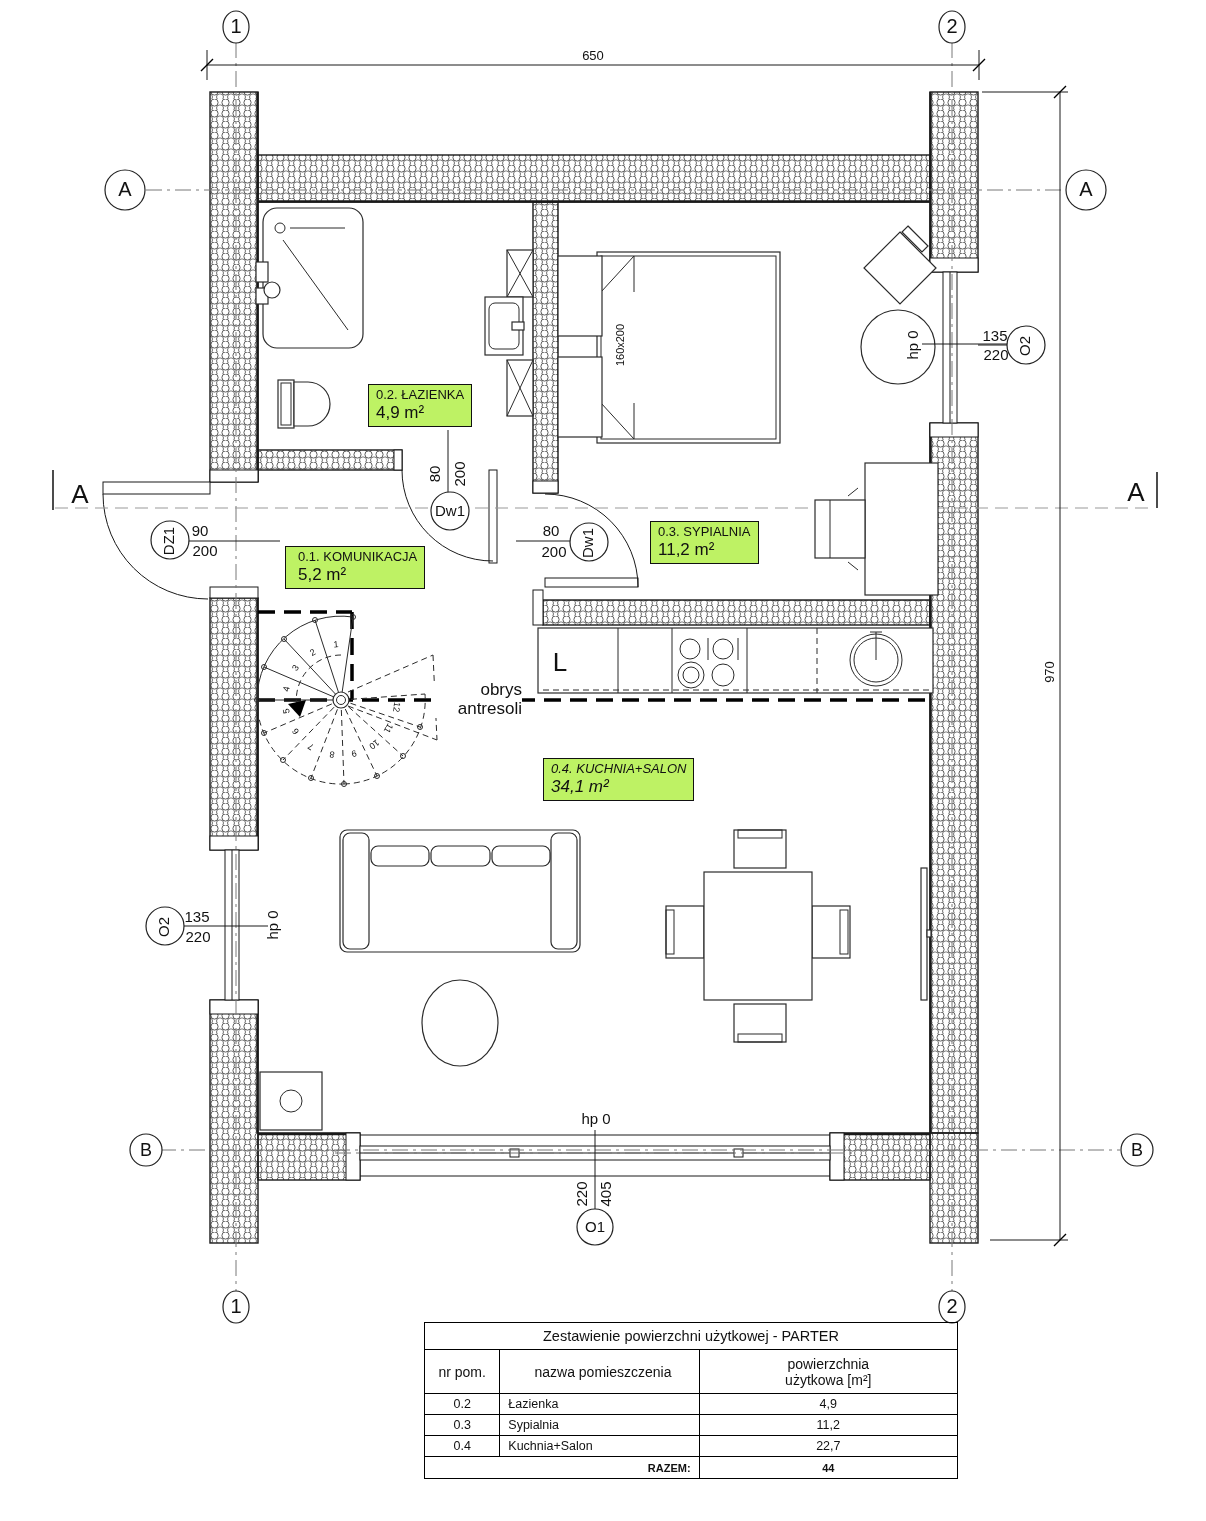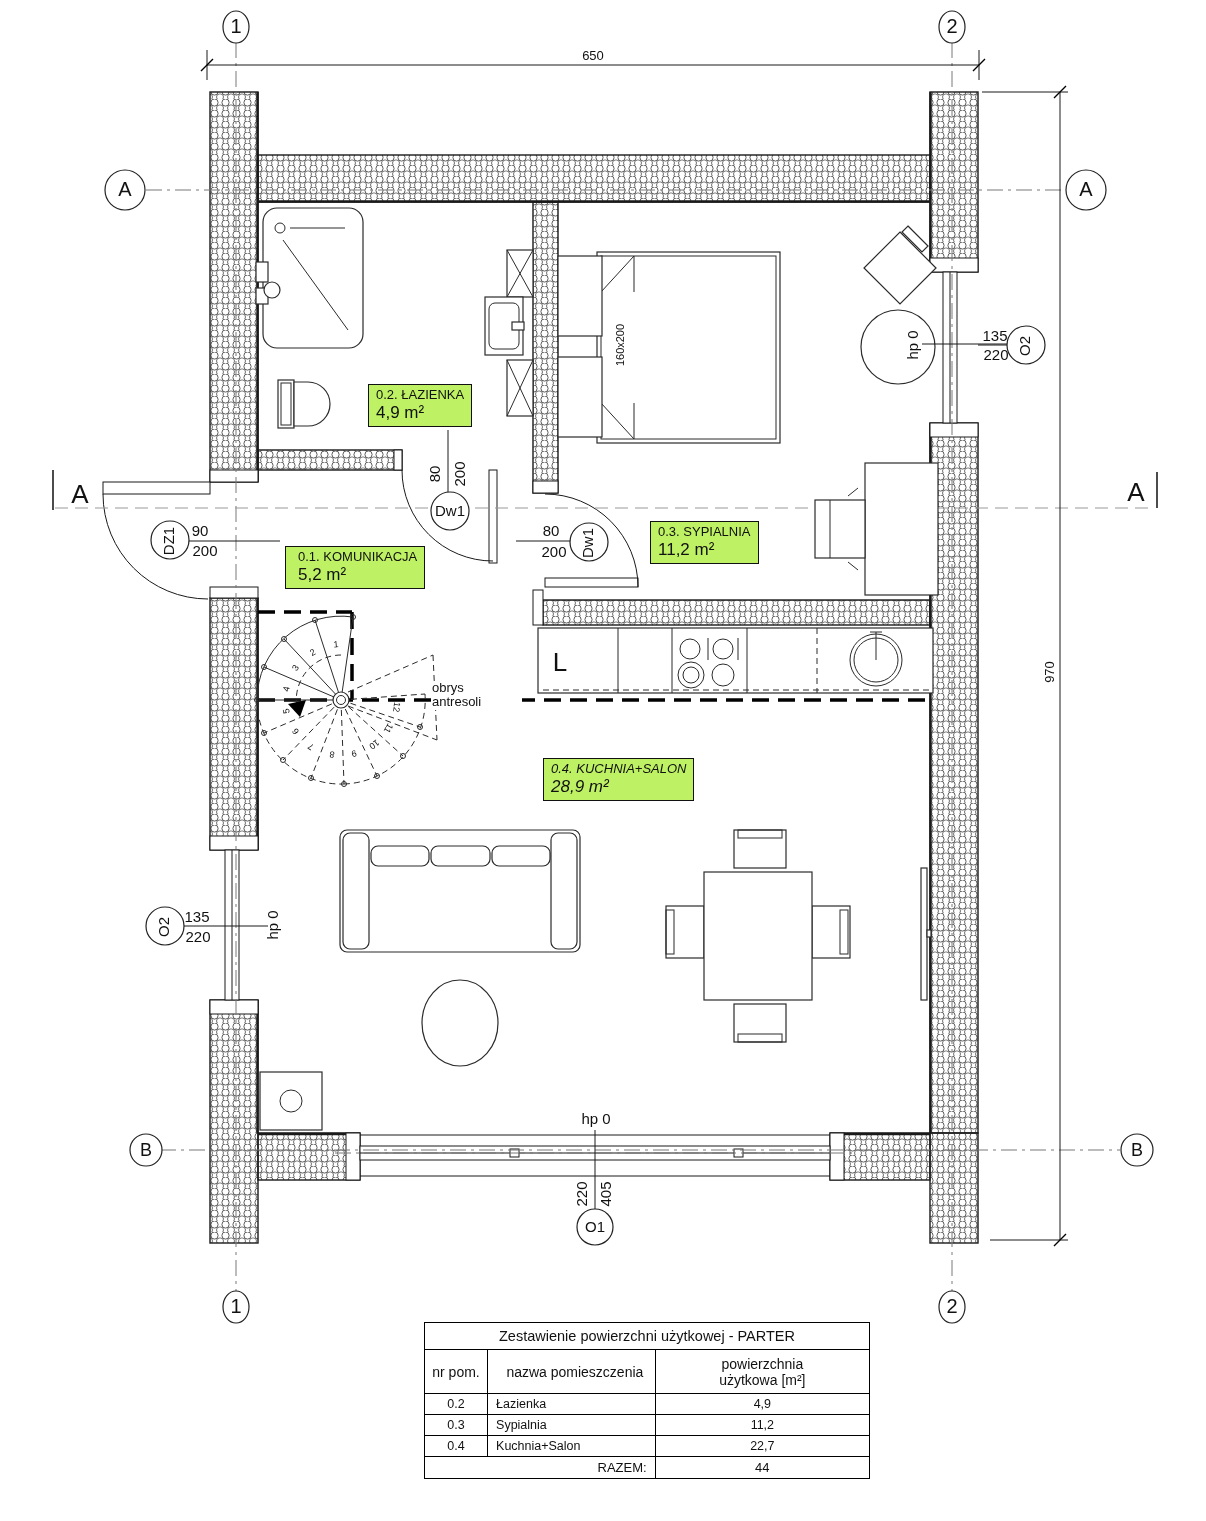--- a/index.html
+++ b/index.html
@@ -19,32 +19,32 @@
   .acirc{fill:#fff;stroke:#222;stroke-width:1.2;}
   .tick{stroke:#000;stroke-width:1.4;}
   text{font-family:"Liberation Sans",sans-serif;fill:#111;}
   .t9{font-size:9px;}  .t11{font-size:11px;}  .t13{font-size:13px;}
   .t15{font-size:15px;} .t18{font-size:18px;}
   .t20{font-size:20px;} .t26{font-size:26px;}
   .mid{text-anchor:middle;dominant-baseline:middle;}
   .roomlbl{position:absolute;background:#bef264;border:1px solid #111;padding:3px 7px 4px 7px;line-height:1.15;}
   .roomlbl .rt{font-size:13px;white-space:nowrap;}
   .roomlbl .ra{font-size:17px;white-space:nowrap;}
-  .mezlbl{position:absolute;left:432px;top:681px;width:90px;background:#fff;text-align:left;
-          font-size:13px;line-height:1.1;}
-  #areatable{position:absolute;left:424px;top:1322px;width:446px;border-collapse:collapse;}
+  .mezlbl{position:absolute;left:432px;top:681px;width:90px;background:#fff;text-align:right;
+          font-size:17px;line-height:1.1;}
+  #areatable{position:absolute;left:424px;top:1322px;width:534px;border-collapse:collapse;}
   #areatable td,#areatable th{border:1.2px solid #000;font-weight:normal;}
   #areatable{border:1.6px solid #000;}
   #areatable .title{height:24px;text-align:center;font-size:14.5px;}
   #areatable .hdr{height:44px;text-align:center;font-size:14px;}
   #areatable .dr td{height:18px;font-size:12.5px;}
   #areatable .c1{width:62px;text-align:center;}
   #areatable .c2{width:162px;text-align:left;padding-left:8px;}
   #areatable .c3{width:220px;text-align:center;}
-  #areatable .ftr td{height:19px;font-size:13px;font-weight:normal;}
+  #areatable .ftr td{height:19px;font-size:11px;font-weight:bold;}
 </style>
 </head>
 <body>
 
 <div id="stage">
 <svg width="1206" height="1521" viewBox="0 0 1206 1521">
   <defs>
     <pattern id="insul" width="11" height="11" patternUnits="userSpaceOnUse">
       <circle cx="5.5" cy="3.5" r="3.6" fill="none" stroke="#4a4a4a" stroke-width="0.9"></circle>
       <circle cx="0.5" cy="9" r="3" fill="none" stroke="#4a4a4a" stroke-width="0.8"></circle>
@@ -339,21 +339,21 @@
 <div class="roomlbl" style="left:285px;top:546px;padding-left:12px;">
   <div class="rt">0.1. KOMUNIKACJA</div>
   <div class="ra">5,2 m²</div>
 </div>
 <div class="roomlbl" style="left:650px;top:521px;">
   <div class="rt">0.3. SYPIALNIA</div>
   <div class="ra">11,2 m²</div>
 </div>
 <div class="roomlbl" style="left:543px;top:758px;font-style:italic;">
   <div class="rt">0.4. KUCHNIA+SALON</div>
-  <div class="ra">28,9 m²</div>
+  <div class="ra">34,1 m²</div>
 </div>
 
 <div class="mezlbl">
   <div>obrys</div>
   <div>antresoli</div>
 </div>
 
 <table id="areatable">
   <tbody>
         <tr>

